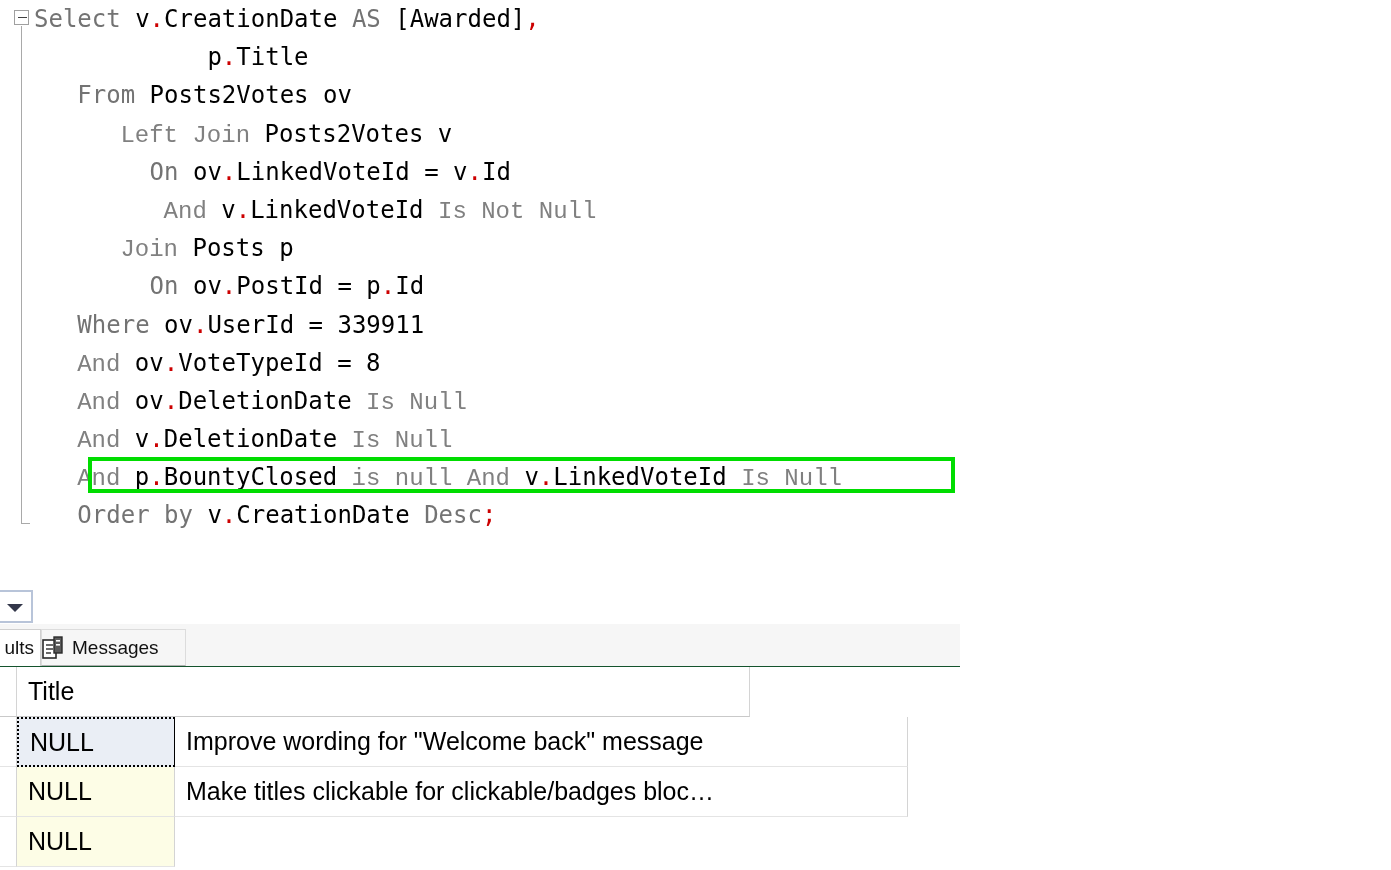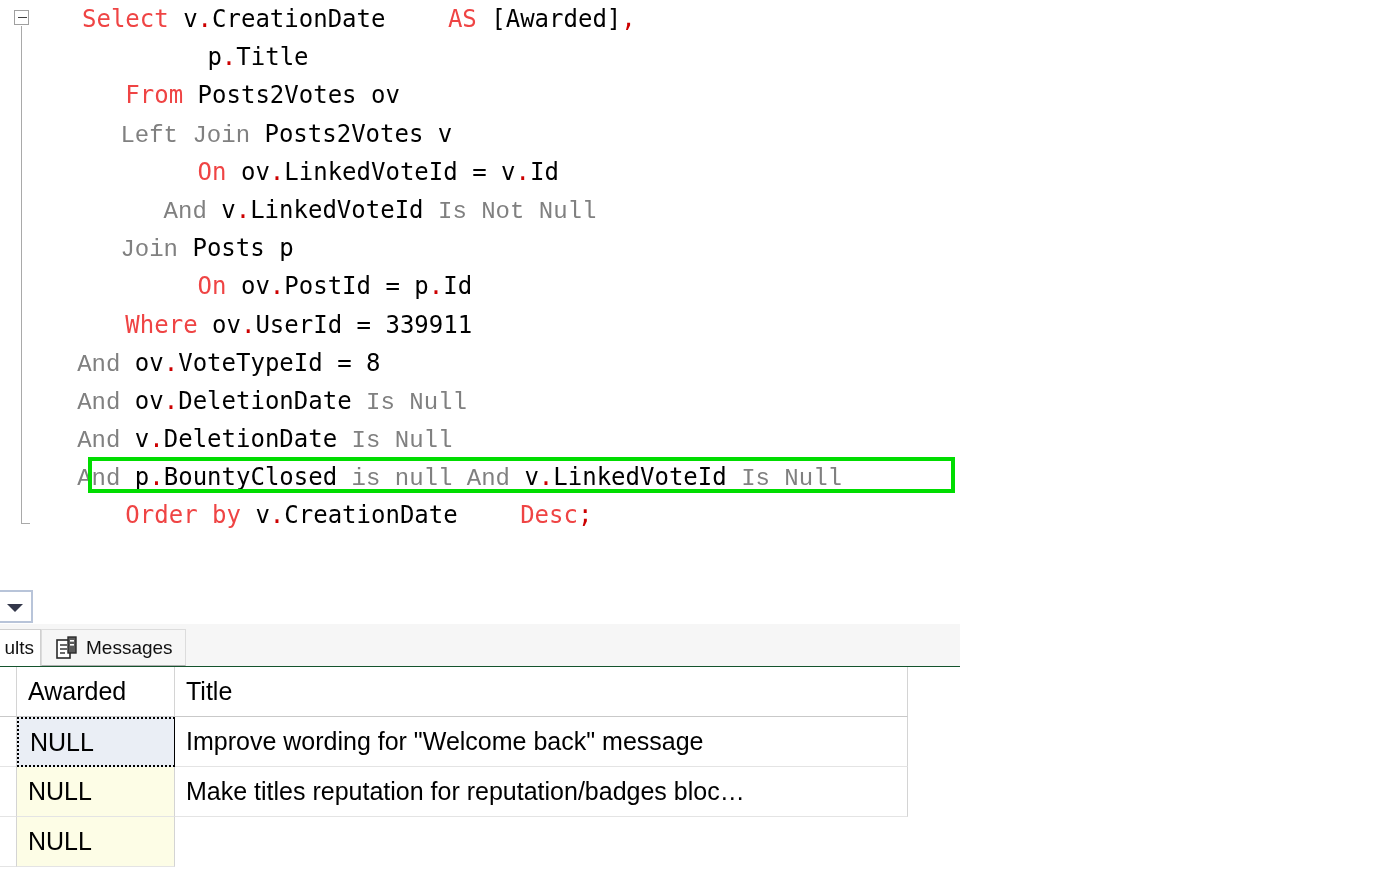--- a/index.html
+++ b/index.html
@@ -41,21 +41,21 @@
 
   #code{
     position:absolute;left:34px;top:0;
     font-family:"DejaVu Sans Mono","Liberation Mono",monospace;
     font-size:24px;
     line-height:38.2px;
     white-space:pre;
     color:#000000;
   }
   .ln{height:38.2px;}
-  .kw{color:#ef4444;margin-left:48px;}
+  .kw{color:#737373;}
   .kwg{color:#808080;font-family:Liberation Mono, monospace;}
   .punct{color:#cc0000;}
 
   
   #annot{
     position:absolute;left:88px;top:457px;width:867px;height:36px;
     border:4px solid #00dd00;
     box-sizing:border-box;
     pointer-events:none;
   }
@@ -90,21 +90,21 @@
   #tab-results{
     left:-34px;width:75px;
     background:#ffffff;
     border:1px solid #d0d0d0;border-bottom:none;
     justify-content:flex-end;padding-right:6px;
   }
   #tab-messages{
     left:41px;width:145px;
     background:#f6f6f6;
     border:1px solid #dcdcdc;border-bottom:1px solid #b0b0b0;
-    padding-left:14px;
+    padding-left:0;
   }
   .msg-icon{
     position:relative;width:22px;height:24px;margin-right:8px;flex:0 0 auto;
   }
 
   
   #grid{
     position:absolute;left:0;top:667px;width:909px;height:203px;
     background:#ffffff;
     font-size:25px;color:#000000;
@@ -184,33 +184,32 @@
     <span>Messages</span>
   </div>
 </div>
 
 <div id="panel-edge"></div>
 <div id="grid-right-fill"></div>
 
 <div id="grid">
   <div class="grow hdrrow">
     <div class="rowhdr"></div>
-    <div class="cell c-awarded">Awarded</div>
     <div class="cell c-title">Title</div>
   </div>
 
   <div class="grow">
     <div class="rowhdr"></div>
     <div class="cell c-awarded sel-cell">NULL</div>
     <div class="cell c-title">Improve wording for "Welcome back" message</div>
   </div>
 
   <div class="grow">
     <div class="rowhdr"></div>
     <div class="cell c-awarded yellow">NULL</div>
-    <div class="cell c-title">Make titles reputation for reputation/badges bloc…</div>
+    <div class="cell c-title">Make titles clickable for clickable/badges bloc…</div>
   </div>
 
   <div class="grow">
     <div class="rowhdr"></div>
     <div class="cell c-awarded yellow">NULL</div>
   </div>
 </div>
 
 </body></html>

